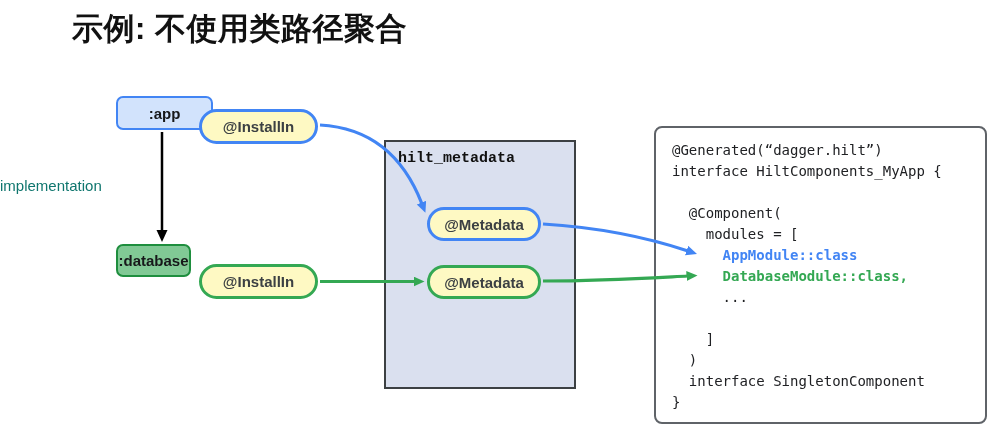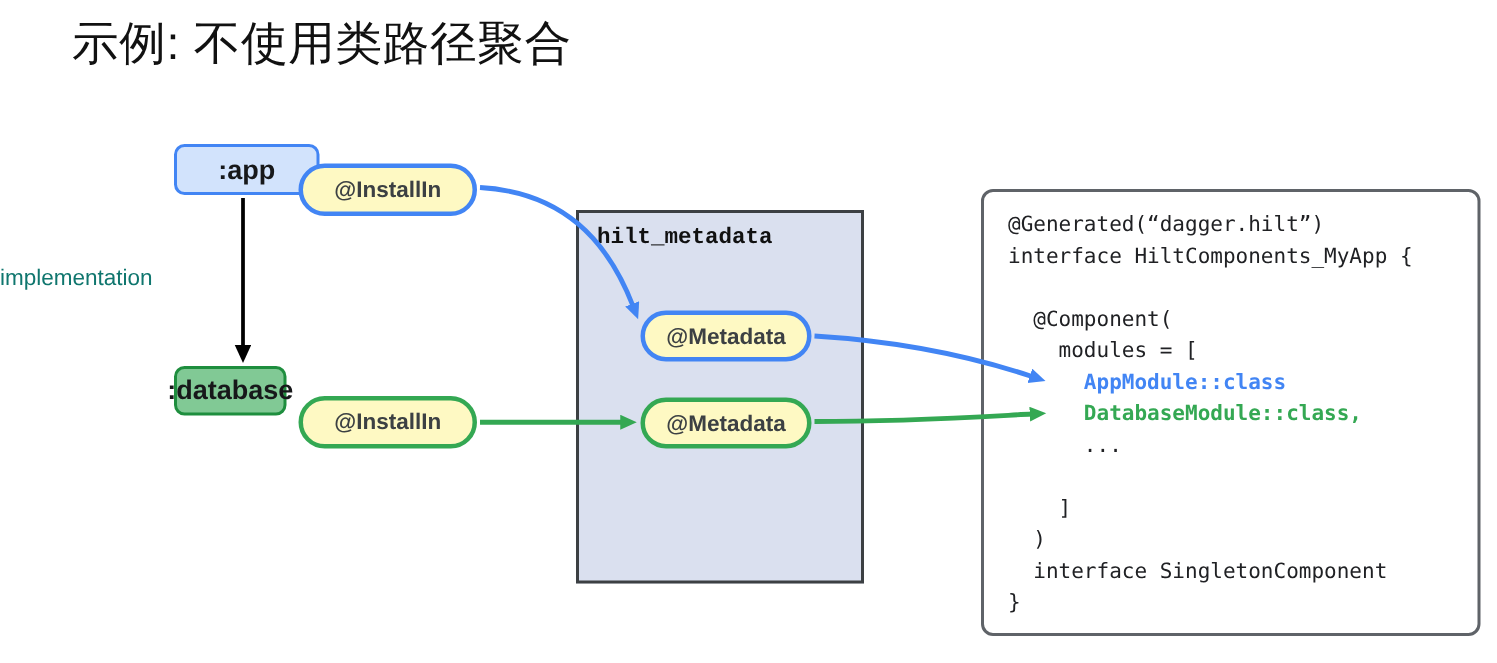--- a/index.html
+++ b/index.html
@@ -6,28 +6,28 @@
   html, body { background: #ffffff; }
   body {
     width: 998px; height: 442px;
     position: relative; overflow: hidden;
     font-family: "Liberation Sans", sans-serif;
     color: #202124;
   }
   .canvas { position: absolute; inset: 0; }
 
   .title {
-    position: absolute; left: 48px; top: 8px;
-    font-size: 31px; font-weight: 400; color: #111;
+    position: absolute; left: 72px; top: 8px;
+    font-size: 31px; font-weight: 700; color: #111;
     letter-spacing: 0.5px;
   }
 
   .node {
     position: absolute; display: flex; align-items: center; justify-content: center;
-    font-size: 18px; font-weight: 700; color: #17181a;
+    font-size: 15px; font-weight: 700; color: #17181a;
   }
   .app-box {
     left: 116px; top: 96px; width: 97px; height: 34px;
     background: var(--blue-fill, #D2E3FC);
     border: 2px solid var(--blue, #4285F4);
     border-radius: 7px;
   }
   .db-box {
     left: 116px; top: 244px; width: 75px; height: 33px;
     background: var(--green-fill, #81C995);

